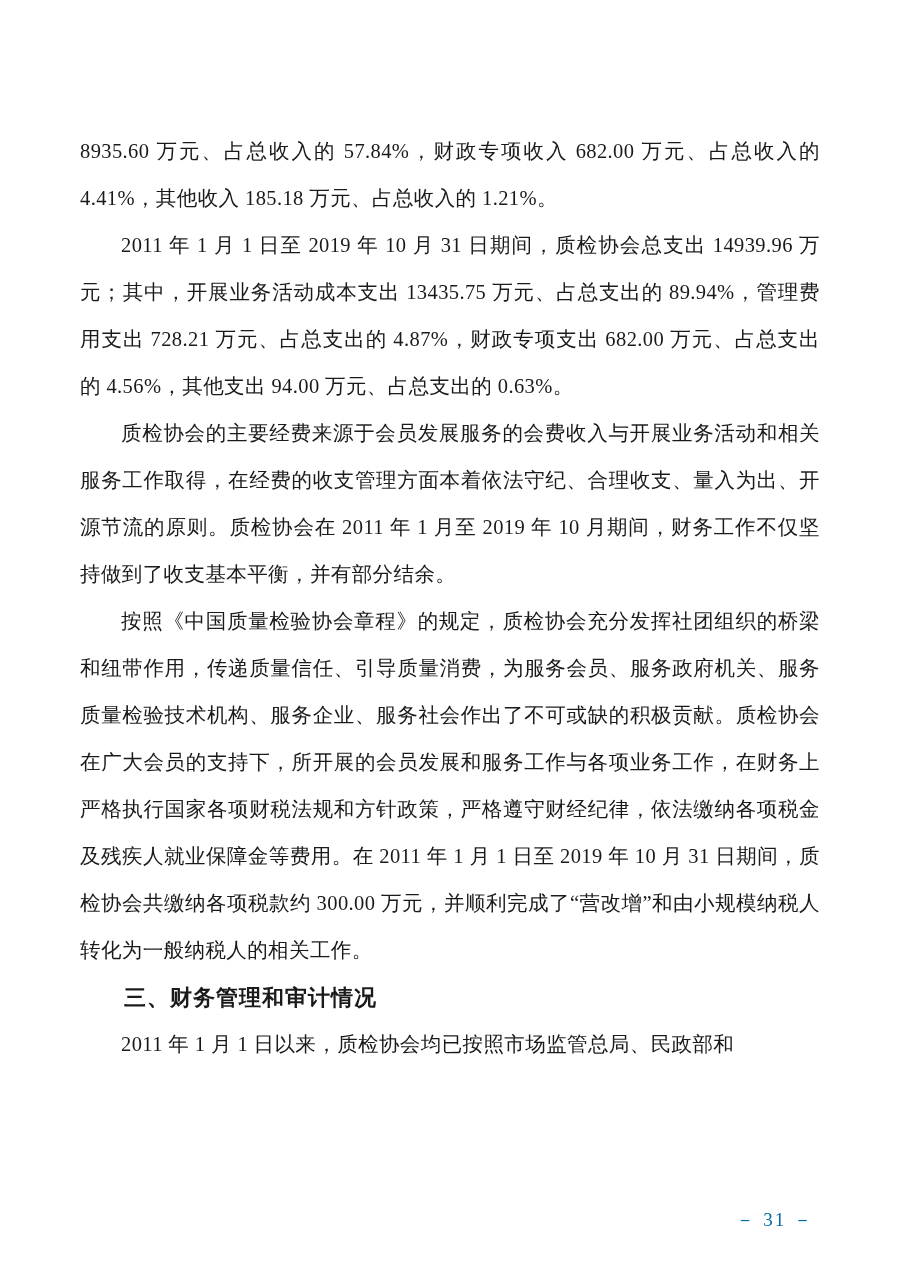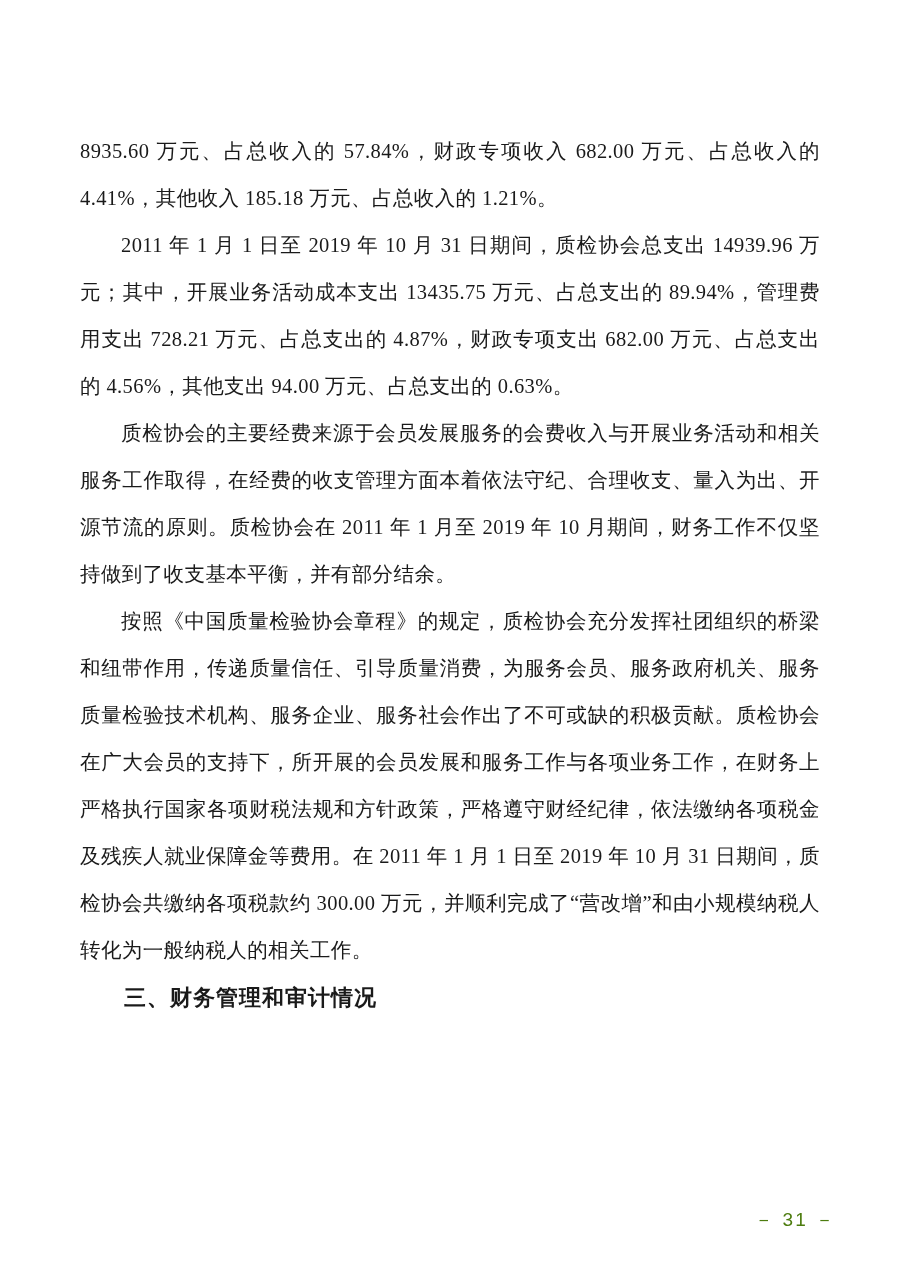--- a/index.html
+++ b/index.html
@@ -49,42 +49,43 @@
   .heading-sec {
     text-indent: 2em;
     font-weight: bold;
     font-family: "Liberation Sans", "DejaVu Sans", sans-serif;
     font-size: 22px;
     letter-spacing: 1px;
   }
   .page-number {
     position: absolute;
     bottom: 68px;
-    right: 64px;
+    right: 86px;
     font-size: 19px;
-    font-family: Liberation Sans, sans-serif;
+    font-family: Liberation Serif, serif;
     letter-spacing: 2px;
-    color: #4d7c0f;
+    color: #0369a1;
   }
 </style>
 </head>
 <body>
 
 <div class="page">
   <div class="doc-body">
 
     <p class="para-noindent">8935.60 万元、占总收入的 57.84%，财政专项收入 682.00 万元、占总收入的 4.41%，其他收入 185.18 万元、占总收入的 1.21%。</p>
 
 
     <p class="para">2011 年 1 月 1 日至 2019 年 10 月 31 日期间，质检协会总支出 14939.96 万元；其中，开展业务活动成本支出 13435.75 万元、占总支出的 89.94%，管理费用支出 728.21 万元、占总支出的 4.87%，财政专项支出 682.00 万元、占总支出的 4.56%，其他支出 94.00 万元、占总支出的 0.63%。</p>
 
 
     <p class="para">质检协会的主要经费来源于会员发展服务的会费收入与开展业务活动和相关服务工作取得，在经费的收支管理方面本着依法守纪、合理收支、量入为出、开源节流的原则。质检协会在 2011 年 1 月至 2019 年 10 月期间，财务工作不仅坚持做到了收支基本平衡，并有部分结余。</p>
 
     <p class="para">按照《中国质量检验协会章程》的规定，质检协会充分发挥社团组织的桥梁和纽带作用，传递质量信任、引导质量消费，为服务会员、服务政府机关、服务质量检验技术机构、服务企业、服务社会作出了不可或缺的积极贡献。质检协会在广大会员的支持下，所开展的会员发展和服务工作与各项业务工作，在财务上严格执行国家各项财税法规和方针政策，严格遵守财经纪律，依法缴纳各项税金及残疾人就业保障金等费用。在 2011 年 1 月 1 日至 2019 年 10 月 31 日期间，质检协会共缴纳各项税款约 300.00 万元，并顺利完成了“营改增”和由小规模纳税人转化为一般纳税人的相关工作。</p>
 
     <p class="heading-sec">三、财务管理和审计情况</p>
 
+    <p class="para">2011 年 1 月 1 日以来，质检协会均已按照市场监管总局、民政部和</p>
 
   </div>
 
   <div class="page-number">－ 31 －</div>
 </div>
 
 </body></html>

